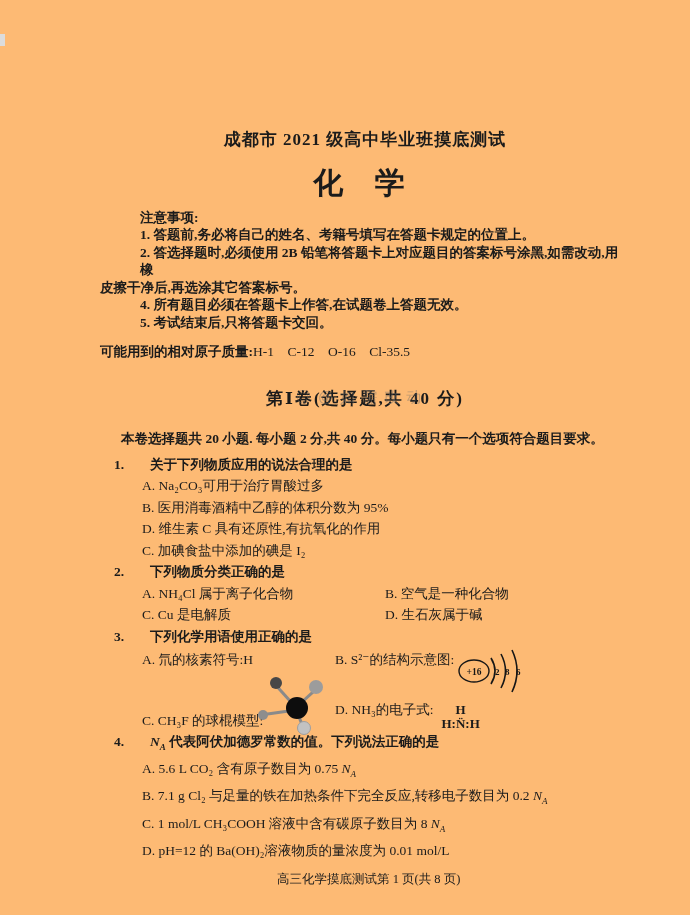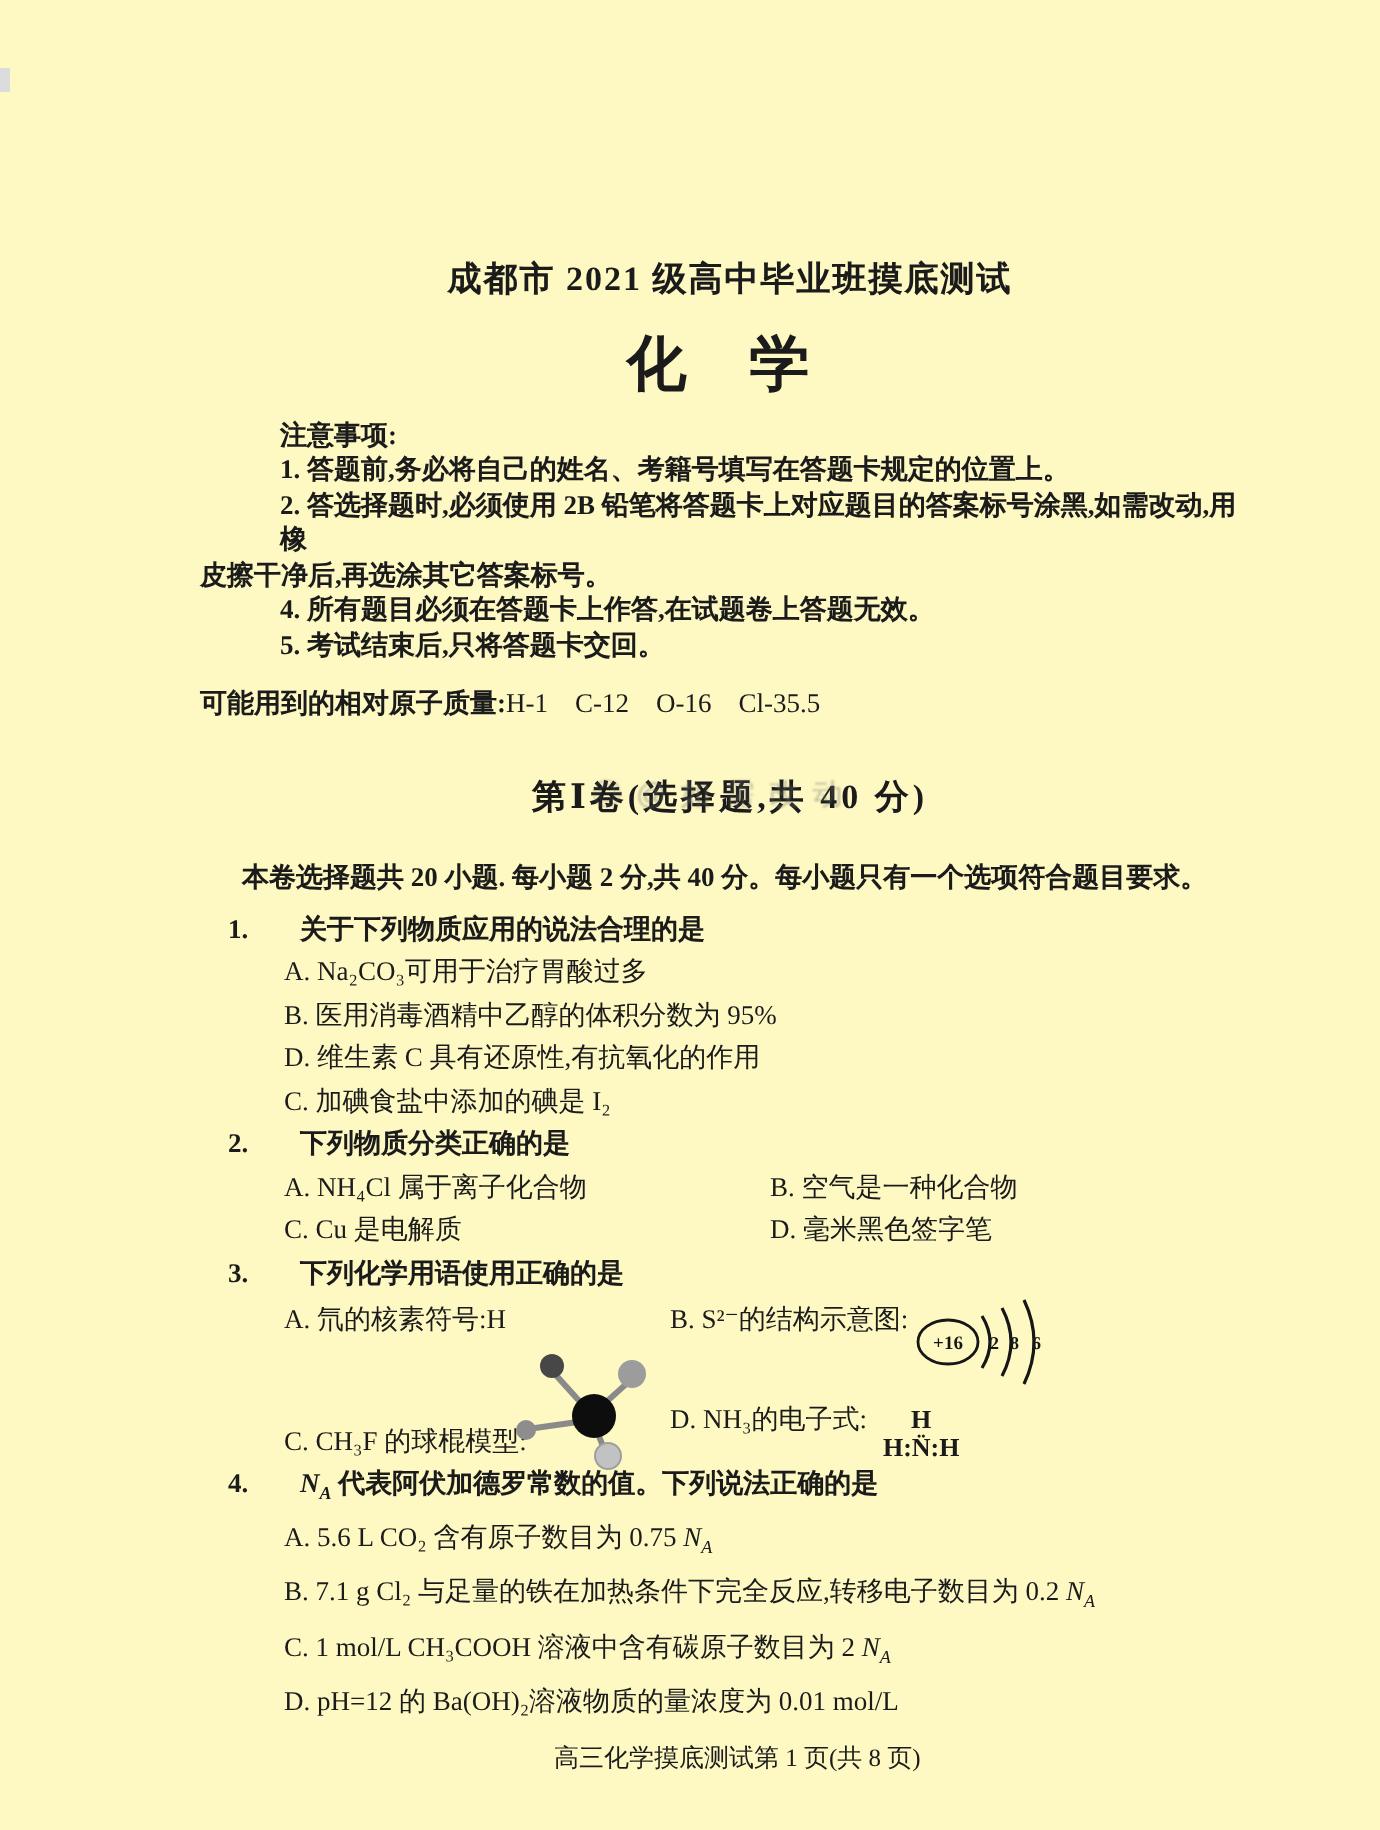--- a/index.html
+++ b/index.html
@@ -1,19 +1,19 @@
 <!DOCTYPE html>
 <html><head>
 <meta charset="utf-8">
 <style>
   html,body{margin:0;padding:0;background:#fff;}
   .page{
     position:relative;
     width:690px;height:915px;
-    background:#fef9c3;
+    background:#fdba74;
     font-family:"Liberation Serif","DejaVu Serif",serif;
     color:#1b1b1b;
     font-size:13.5px;
     overflow:hidden;
     box-sizing:border-box;
     padding:0 60px 0 100px;
   }
   .scan-mark{position:absolute;left:0;top:34px;width:5px;height:12px;background:#dcdcdc;}
   .header-title{
     padding-top:130px;
@@ -115,21 +115,21 @@
       <span class="q-num">2.</span>
       <span class="q-stem">下列物质分类正确的是</span>
     </div>
     <div class="opts">
       <div class="opt-row">
         <span class="col-l-q2">A. NH₄Cl 属于离子化合物</span>
         <span>B. 空气是一种化合物</span>
       </div>
       <div class="opt-row">
         <span class="col-l-q2">C. Cu 是电解质</span>
-        <span>D. 毫米黑色签字笔</span>
+        <span>D. 生石灰属于碱</span>
       </div>
     </div>
   </div>
 
   <div class="q">
     <div class="q-head">
       <span class="q-num">3.</span>
       <span class="q-stem">下列化学用语使用正确的是</span>
     </div>
     <div class="opts">
@@ -173,19 +173,19 @@
   </div>
 
   <div class="q">
     <div class="q-head">
       <span class="q-num">4.</span>
       <span class="q-stem"><i class="na">N</i><sub class="na-sub">A</sub><span> 代表阿伏加德罗常数的值。下列说法正确的是</span></span>
     </div>
     <div class="opts">
       <div class="opt"><span>A. 5.6 L CO₂ 含有原子数目为 0.75 </span><i class="na">N</i><sub class="na-sub">A</sub></div>
       <div class="opt"><span>B. 7.1 g Cl₂ 与足量的铁在加热条件下完全反应,转移电子数目为 0.2 </span><i class="na">N</i><sub class="na-sub">A</sub></div>
-      <div class="opt"><span>C. 1 mol/L CH₃COOH 溶液中含有碳原子数目为 2 </span><i class="na">N</i><sub class="na-sub">A</sub></div>
+      <div class="opt"><span>C. 1 mol/L CH₃COOH 溶液中含有碳原子数目为 8 </span><i class="na">N</i><sub class="na-sub">A</sub></div>
       <div class="opt">D. pH=12 的 Ba(OH)₂溶液物质的量浓度为 0.01 mol/L</div>
     </div>
   </div>
 
   <div class="footer">高三化学摸底测试第 1 页(共 8 页)</div>
 </div>
 
 </body></html>

